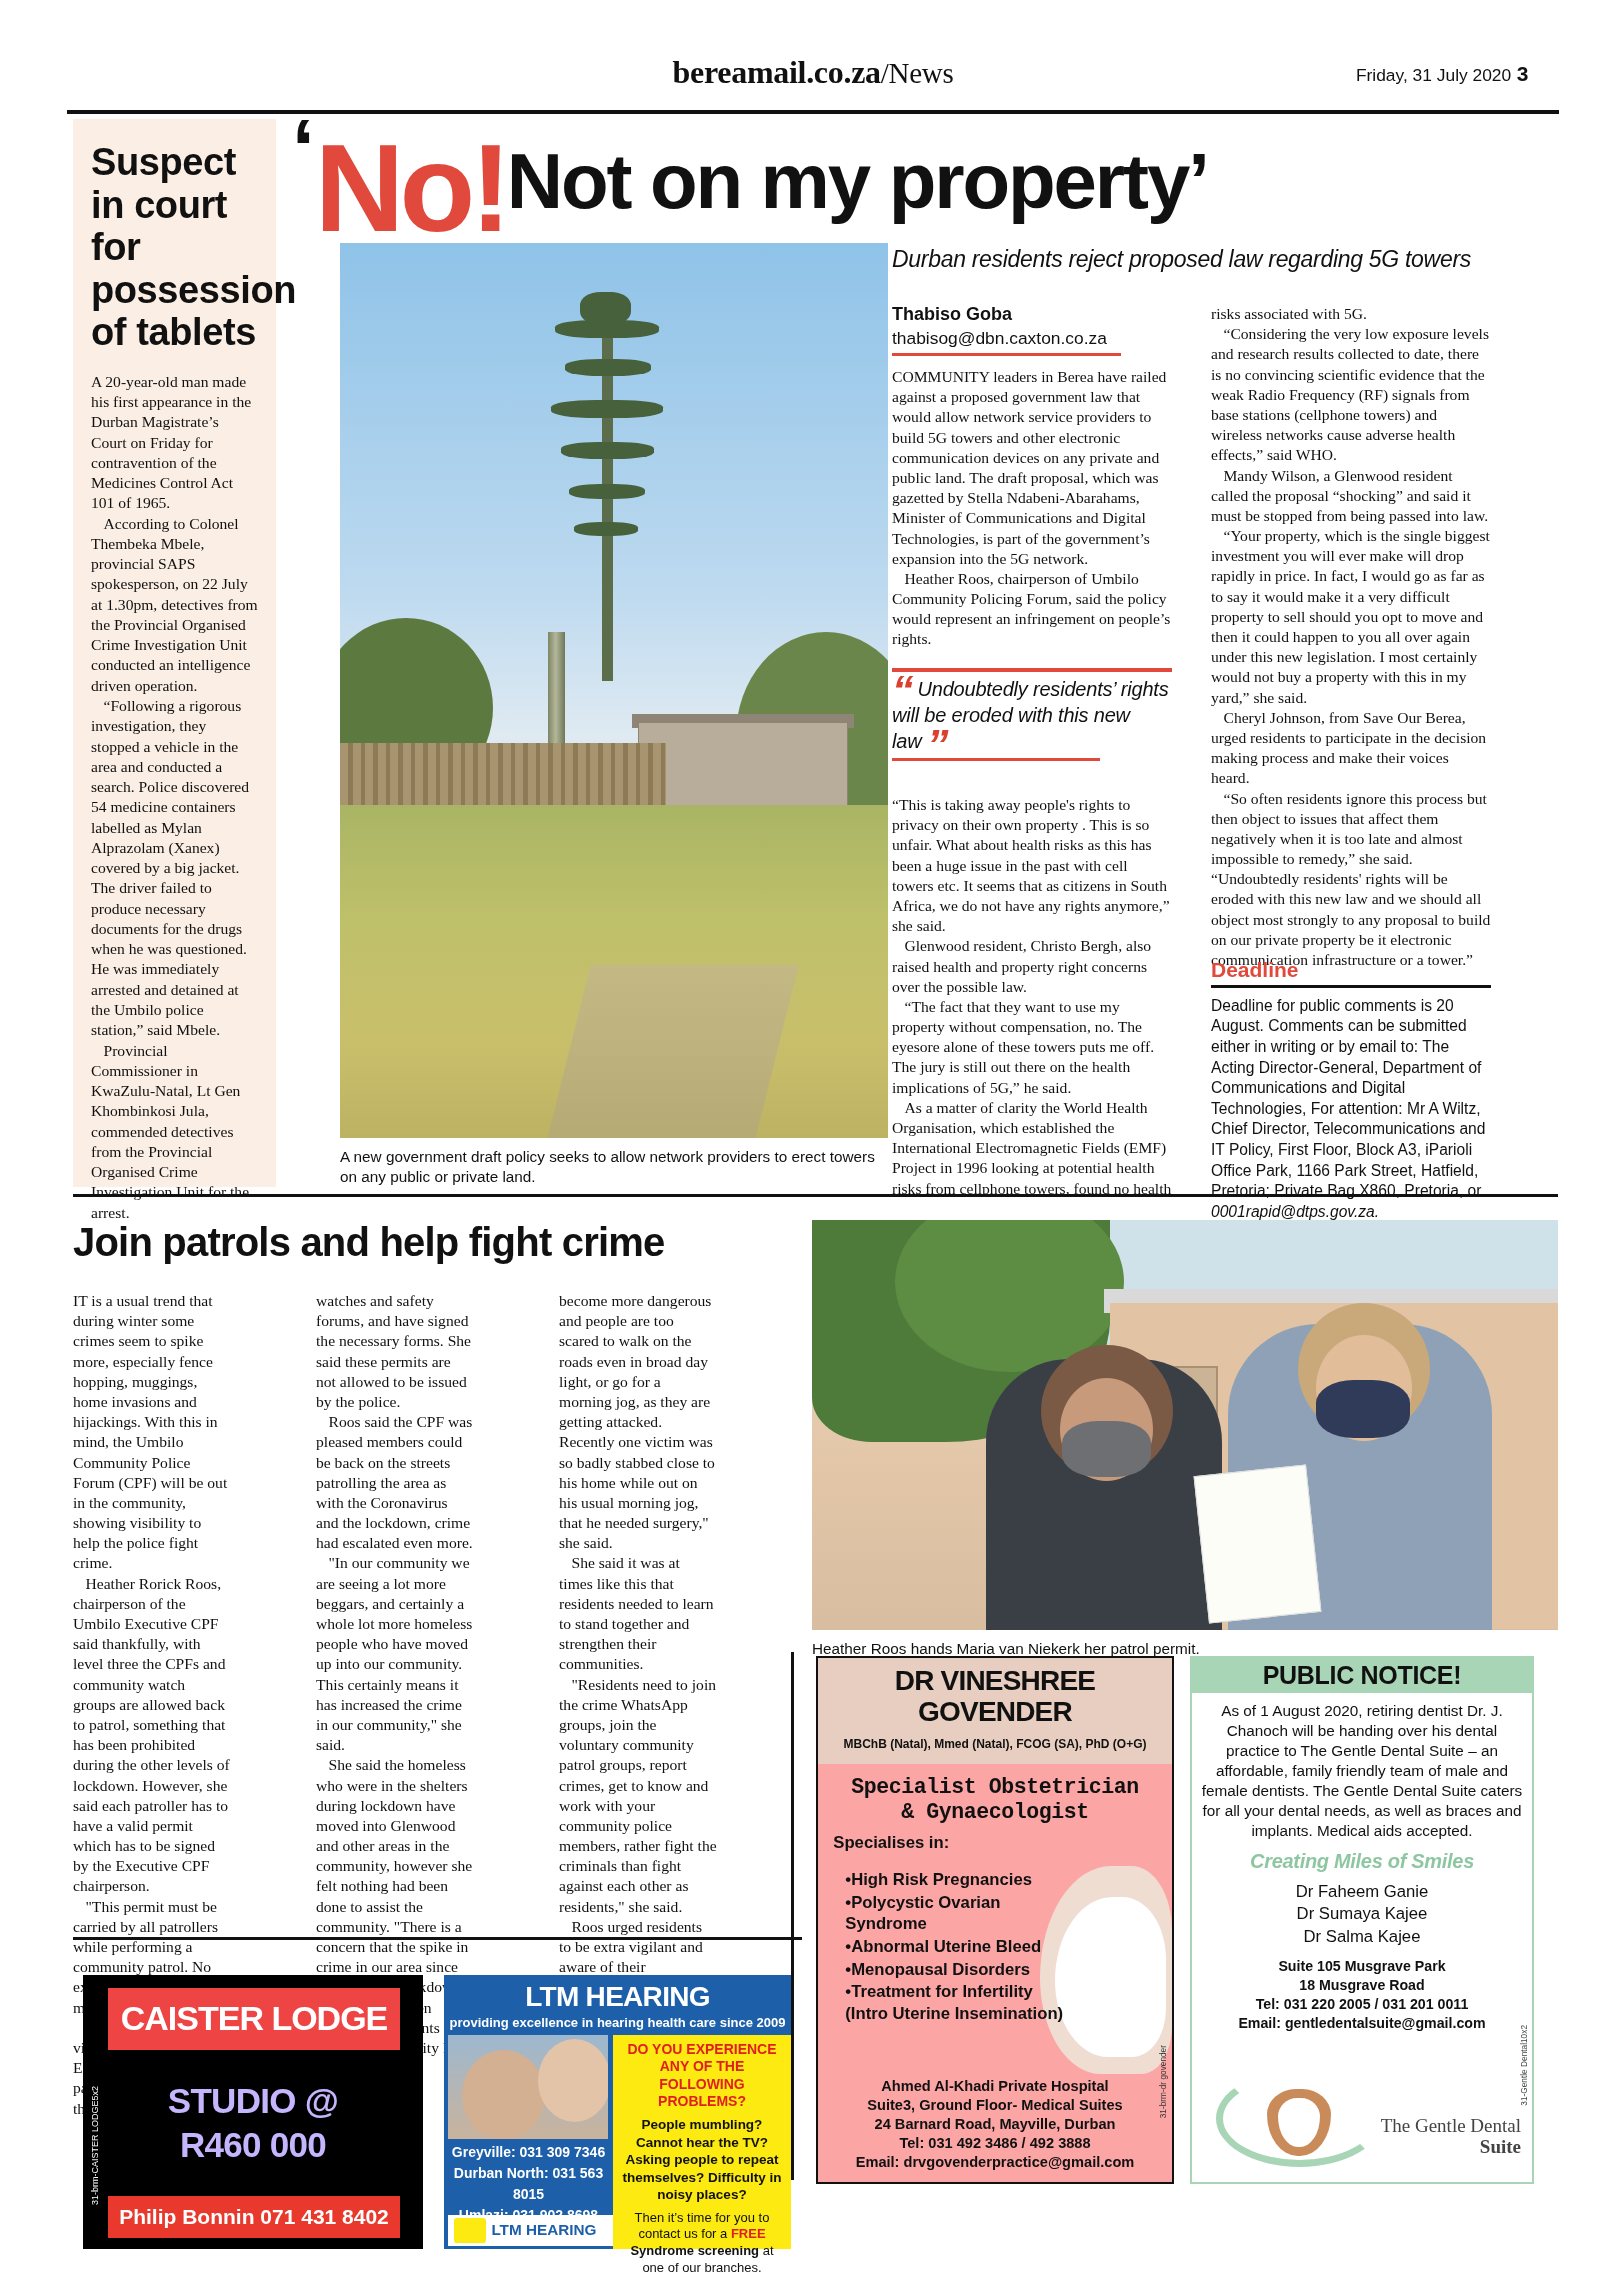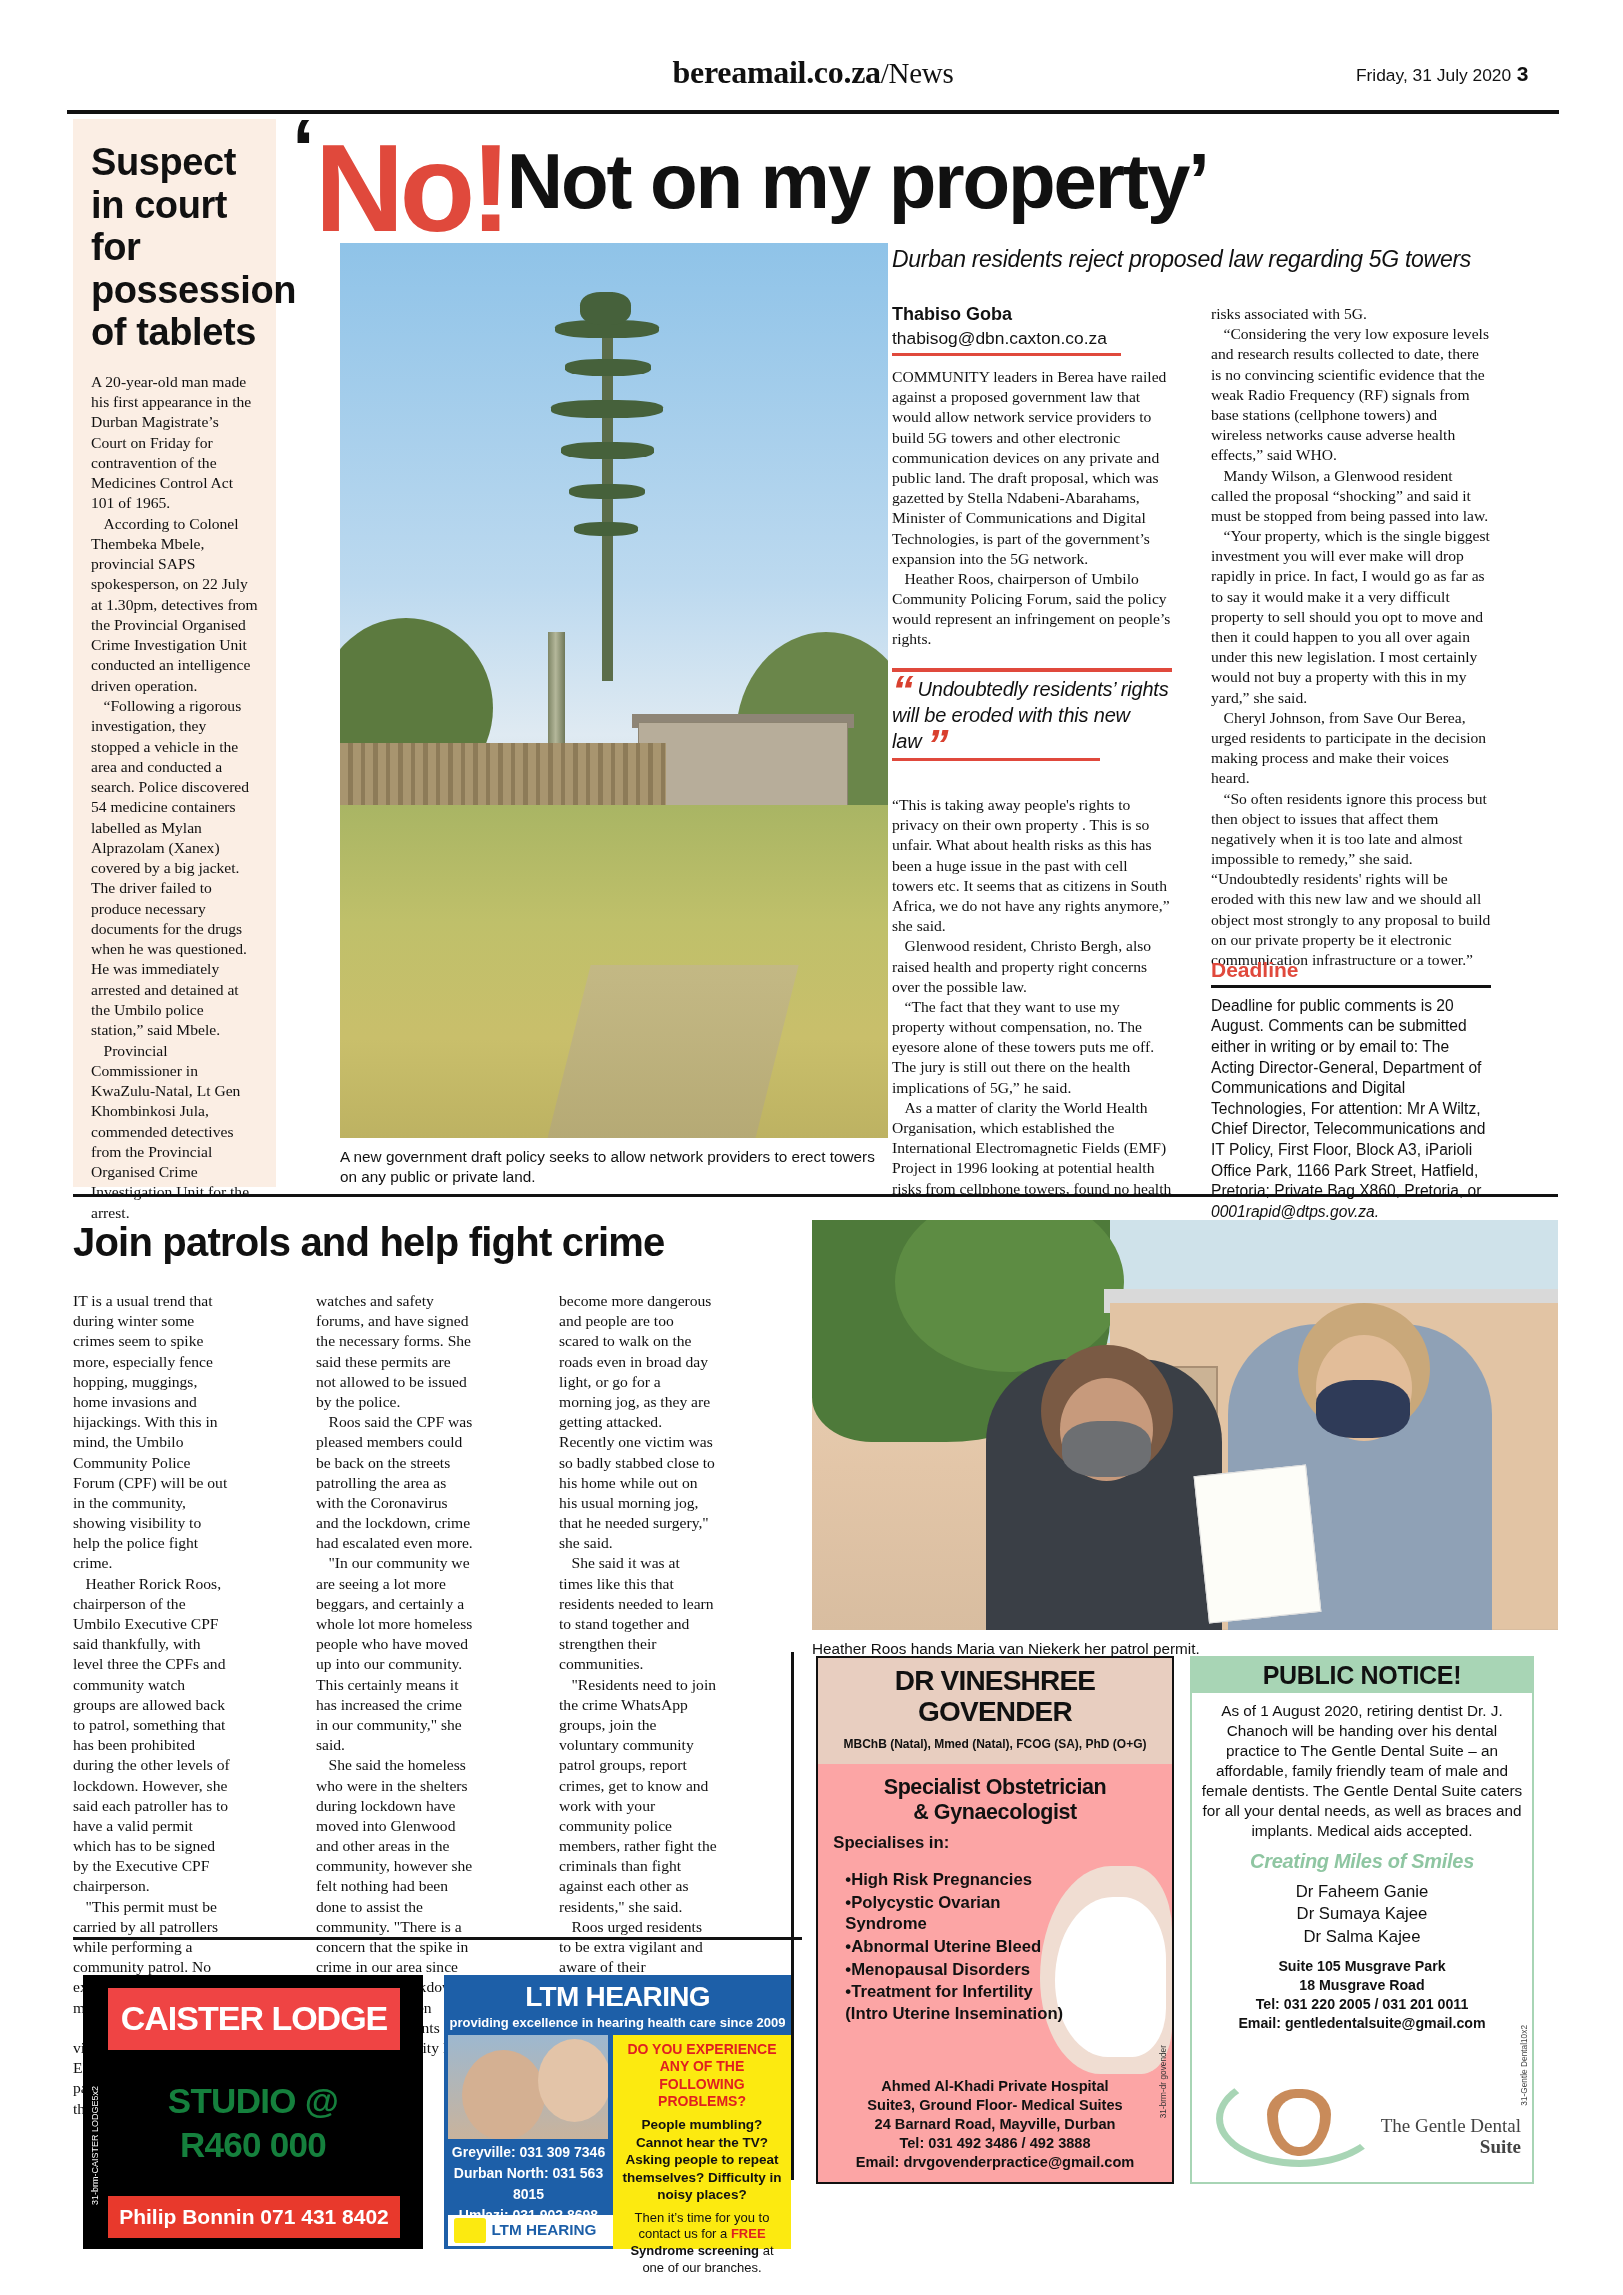--- a/index.html
+++ b/index.html
@@ -120,21 +120,21 @@
 
   .div2{position:absolute;left:73px;top:1937px;width:729px;height:2.8px;background:#111;}
   .vdiv{position:absolute;left:791px;top:1652px;width:2.8px;height:528px;background:#111;}
 
   
   .adCaister{position:absolute;left:83px;top:1975px;width:340px;height:274px;background:#000;}
   .adCaister .bar{position:absolute;left:25px;top:12.5px;width:292px;height:62px;background:#ef4444;}
   .adCaister .bar span{position:absolute;inset:0;display:flex;align-items:center;justify-content:center;
      font-family:"Liberation Sans",sans-serif;font-weight:700;font-size:34px;color:#fff;letter-spacing:-1px;}
   .adCaister .mid{position:absolute;left:0;top:104px;width:340px;text-align:center;
-     font-family:"Liberation Sans",sans-serif;font-weight:700;font-size:35px;color:#15803d;line-height:1.25;letter-spacing:-0.7px;}
+     font-family:"Liberation Sans",sans-serif;font-weight:700;font-size:35px;color:#c4b5fd;line-height:1.25;letter-spacing:-0.7px;}
   .adCaister .bar2{position:absolute;left:25px;top:221px;width:292px;height:42px;background:#e8392c;}
   .adCaister .bar2 span{position:absolute;inset:0;display:flex;align-items:center;justify-content:center;
      font-family:"Liberation Sans",sans-serif;font-weight:700;font-size:21px;color:#fff;}
   .adCaister .code{position:absolute;left:7px;top:111px;writing-mode:vertical-rl;transform:rotate(180deg);
      font-family:"Liberation Sans",sans-serif;font-size:9px;color:#fff;}
 
   
   .adLtm{position:absolute;left:444px;top:1975px;width:347px;height:274px;background:#1d5fa8;}
   .adLtm .t1{position:absolute;left:0;top:5.6px;width:347px;text-align:center;
      font-family:"Liberation Sans",sans-serif;font-weight:700;font-size:28px;color:#fff;letter-spacing:-0.7px;}
@@ -160,21 +160,21 @@
   .adLtm .logo span{font-family:"Liberation Sans",sans-serif;font-weight:700;font-size:15.3px;color:#1d5fa8;}
 
   
   .adDoc{position:absolute;left:816px;top:1656px;width:354px;height:524px;background:#fca5a5;border:2.1px solid #111;}
   .adDoc .band{position:absolute;left:0;top:0;width:100%;height:106px;background:#e8cec0;}
   .adDoc .nm{position:absolute;left:0;top:8.3px;width:100%;text-align:center;
      font-family:"Liberation Sans",sans-serif;font-weight:700;font-size:28px;letter-spacing:-0.8px;line-height:1.08;}
   .adDoc .deg{position:absolute;left:0;top:79px;width:100%;text-align:center;
      font-family:"Liberation Sans",sans-serif;font-weight:700;font-size:12px;}
   .adDoc .spec{position:absolute;left:0;top:117px;width:100%;text-align:center;
-     font-family:Liberation Sans, sans-serif;font-weight:700;font-size:21.5px;line-height:1.18;letter-spacing:-0.4px;}
+     font-family:Liberation Mono, monospace;font-weight:700;font-size:21.5px;line-height:1.18;letter-spacing:-0.4px;}
   .adDoc .lbl{position:absolute;left:15.3px;top:175px;font-family:"Liberation Sans",sans-serif;font-weight:700;font-size:16.7px;}
   .adDoc ul{position:absolute;left:15.3px;top:199px;width:229px;margin:12px;padding:0;list-style:none;
      font-family:"Liberation Sans",sans-serif;font-weight:700;font-size:16.7px;line-height:1.28;}
   .adDoc ul li{margin-bottom:1.4px;}
   .adDoc ul li:before{content:"\2022 ";}
   .adDoc .belly{position:absolute;right:0;top:208px;width:132px;height:208px;background:#f0ddd2;border-radius:70% 40% 30% 60%;}
   .adDoc .belly2{position:absolute;right:5.6px;top:239px;width:111px;height:160px;background:#fff;border-radius:60% 45% 35% 55%;}
   .adDoc .addr{position:absolute;left:0;bottom:9.7px;width:100%;text-align:center;
      font-family:"Liberation Sans",sans-serif;font-weight:700;font-size:14.6px;line-height:1.30;}
   .adDoc .code{position:absolute;right:4.2px;bottom:64px;writing-mode:vertical-rl;transform:rotate(180deg);

